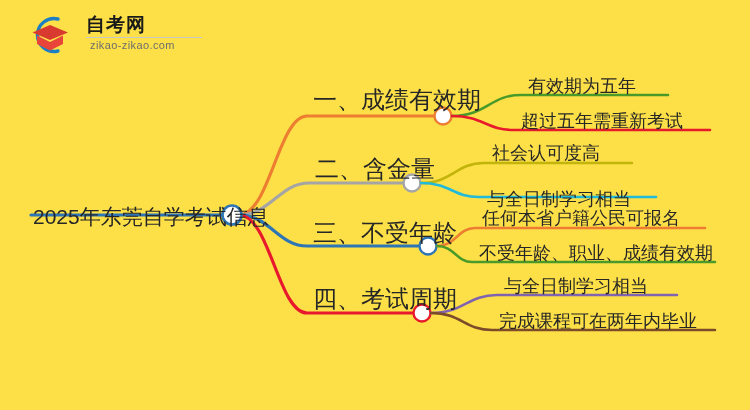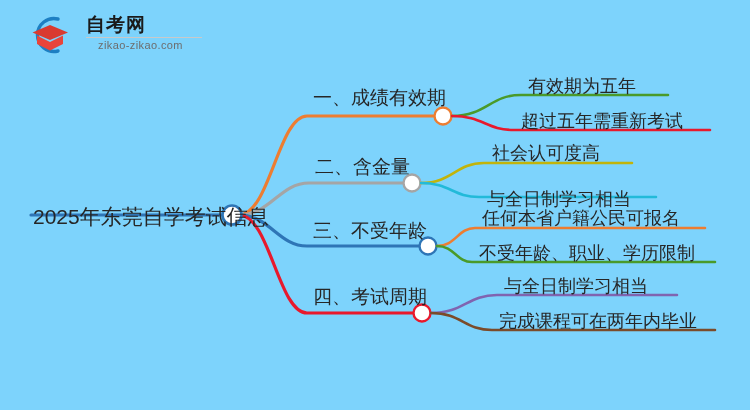--- a/index.html
+++ b/index.html
@@ -8,21 +8,21 @@
     padding: 0;
     background: #ffffff;
   }
   body {
     font-family: "Liberation Sans", "DejaVu Sans", sans-serif;
   }
   #stage {
     position: relative;
     width: 750px;
     height: 410px;
-    background: #7dd3fc;
+    background: #fde047;
     overflow: hidden;
   }
 
   
   #logo {
     position: absolute;
     left: 28px;
     top: 12px;
     width: 200px;
     height: 46px;
@@ -47,21 +47,21 @@
   #logo .brand-rule {
     position: absolute;
     left: 58px;
     top: 25px;
     width: 116px;
     height: 1px;
     background: #c9c9c9;
   }
   #logo .brand-url {
     position: absolute;
-    left: 70px;
+    left: 62px;
     top: 27px;
     font-size: 11px;
     color: #6d6d6d;
     letter-spacing: .4px;
     white-space: nowrap;
   }
 
   
   #links {
     position: absolute;
@@ -75,21 +75,21 @@
   .node-label {
     position: absolute;
     white-space: nowrap;
     color: #262626;
     line-height: 1;
   }
   .root-label {
     font-size: 21px;
   }
   .main-label {
-    font-size: 19px;
+    font-size: 24px;
   }
   .sub-label {
     font-size: 18px;
   }
 </style>
 </head>
 <body>
 
 <div id="stage">
 
@@ -130,19 +130,19 @@
   <div id="labels">
       <div class="node-label root-label" style="left: 33px; top: 206px;">2025年东莞自学考试信息</div>
       <div class="node-label main-label" style="left: 313px; top: 88px;">一、成绩有效期</div>
       <div class="node-label sub-label" style="left: 528px; top: 77px;">有效期为五年</div>
       <div class="node-label sub-label" style="left: 521px; top: 112px;">超过五年需重新考试</div>
       <div class="node-label main-label" style="left: 315px; top: 157px;">二、含金量</div>
       <div class="node-label sub-label" style="left: 492px; top: 144px;">社会认可度高</div>
       <div class="node-label sub-label" style="left: 487px; top: 179px; margin-top: 11px;">与全日制学习相当</div>
       <div class="node-label main-label" style="left: 313px; top: 221px;">三、不受年龄</div>
       <div class="node-label sub-label" style="left: 482px; top: 209px; text-align: right;">任何本省户籍公民可报名</div>
-      <div class="node-label sub-label" style="left: 479px; top: 244px;">不受年龄、职业、学历限制</div>
+      <div class="node-label sub-label" style="left: 479px; top: 244px;">不受年龄、职业、成绩有效期</div>
       <div class="node-label main-label" style="left: 313px; top: 287px;">四、考试周期</div>
       <div class="node-label sub-label" style="left: 504px; top: 277px;">与全日制学习相当</div>
       <div class="node-label sub-label" style="left: 499px; top: 312px;">完成课程可在两年内毕业</div>
     </div>
 
 </div>
 
 </body></html>

